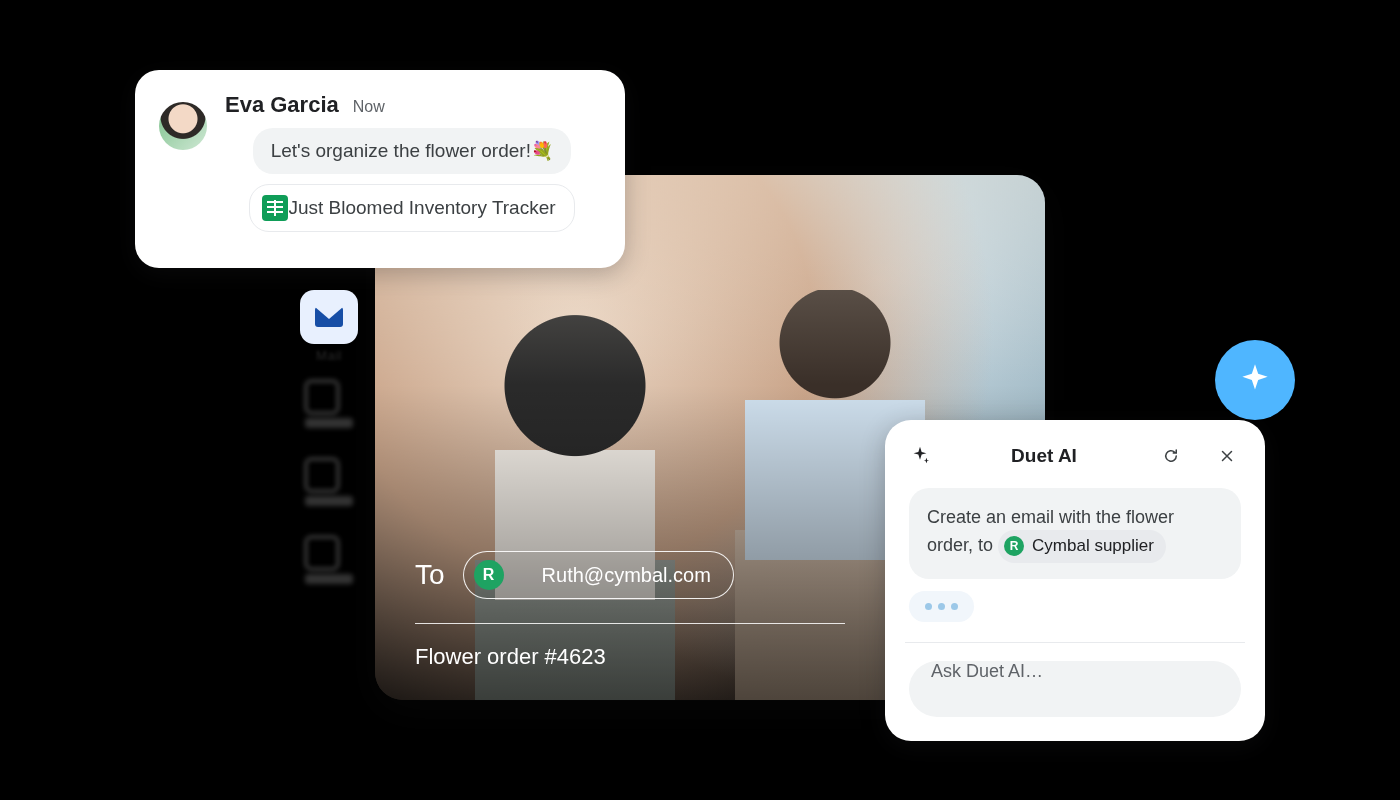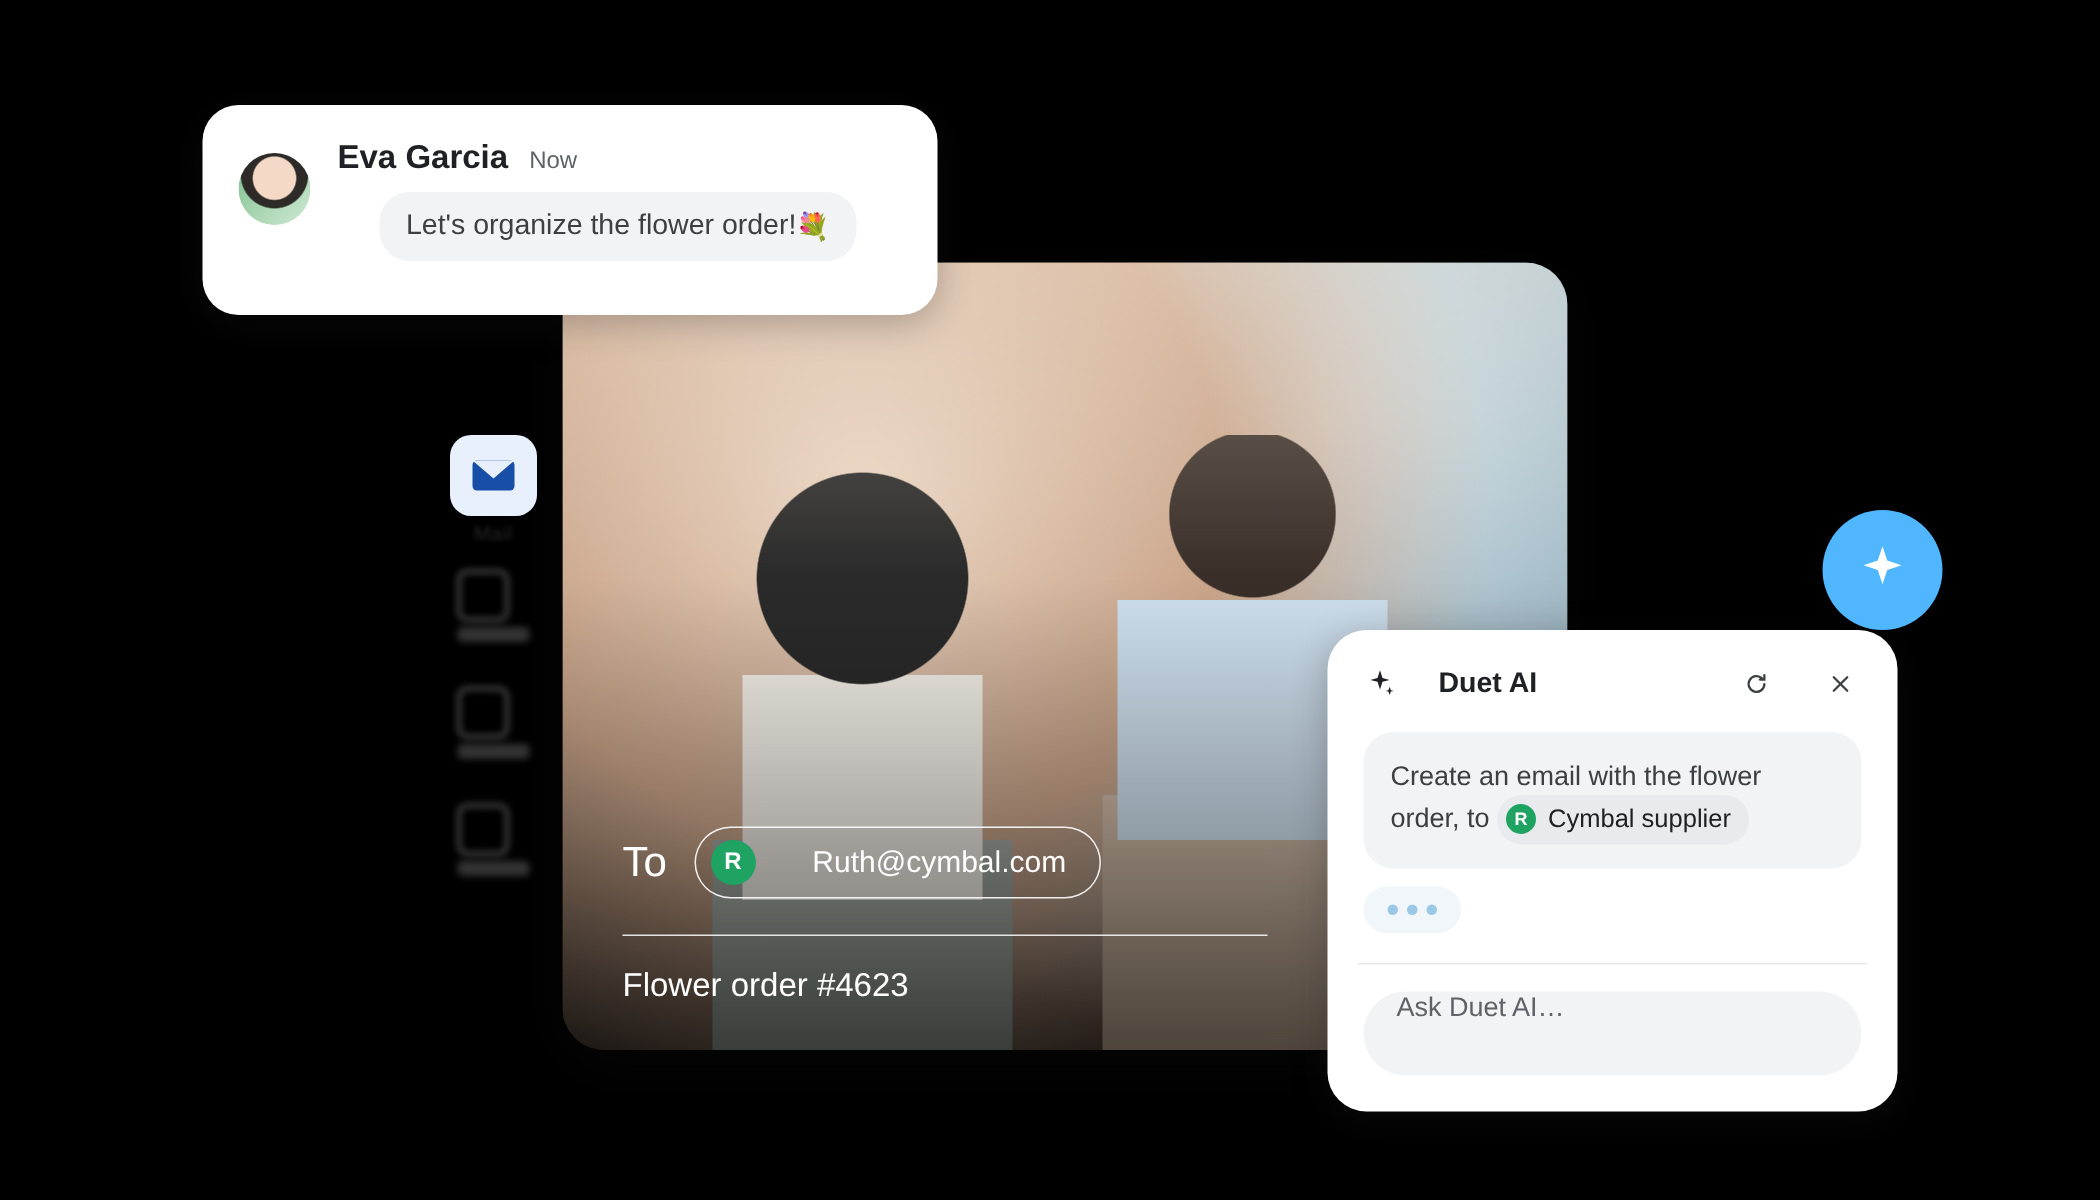--- a/index.html
+++ b/index.html
@@ -255,20 +255,21 @@
     border-radius: 26px;
     box-shadow: var(--card-shadow);
     padding: 22px 24px 24px 24px;
     z-index: 3;
   }
   .duet-header {
     display: flex;
     align-items: center;
     gap: 28px;
     margin-bottom: 18px;
+    text-align: center;
   }
   .spark-icon {
     width: 22px; height: 22px; position: relative;
   }
   .spark-icon svg { width: 100%; height: 100%; display: block; }
   .duet-title { font-size: 19px; font-weight: 600; color: var(--text); flex: 1; }
   .icon-btn {
     width: 28px; height: 28px;
     display: flex; align-items: center; justify-content: center;
     color: var(--grey-800);
@@ -371,20 +372,26 @@
       <div class="avatar"></div>
       <div class="chat-body">
         <div class="chat-header">
           <span class="chat-name">Eva Garcia</span>
           <span class="chat-time">Now</span>
         </div>
         <div>
           <span class="bubble">
             <span>Let's organize the flower order!</span>
             <span class="emoji">💐</span>
+          </span>
+        </div>
+        <div>
+          <span class="bubble attachment">
+            <span class="sheets-icon"></span>
+            <span>Just Bloomed Inventory Tracker</span>
           </span>
         </div>
       </div>
     </div>
   </div>
 
   <div class="mail-pill">
     <span class="mail-glyph"></span>
   </div>
   <div class="mail-label">Mail</div>

